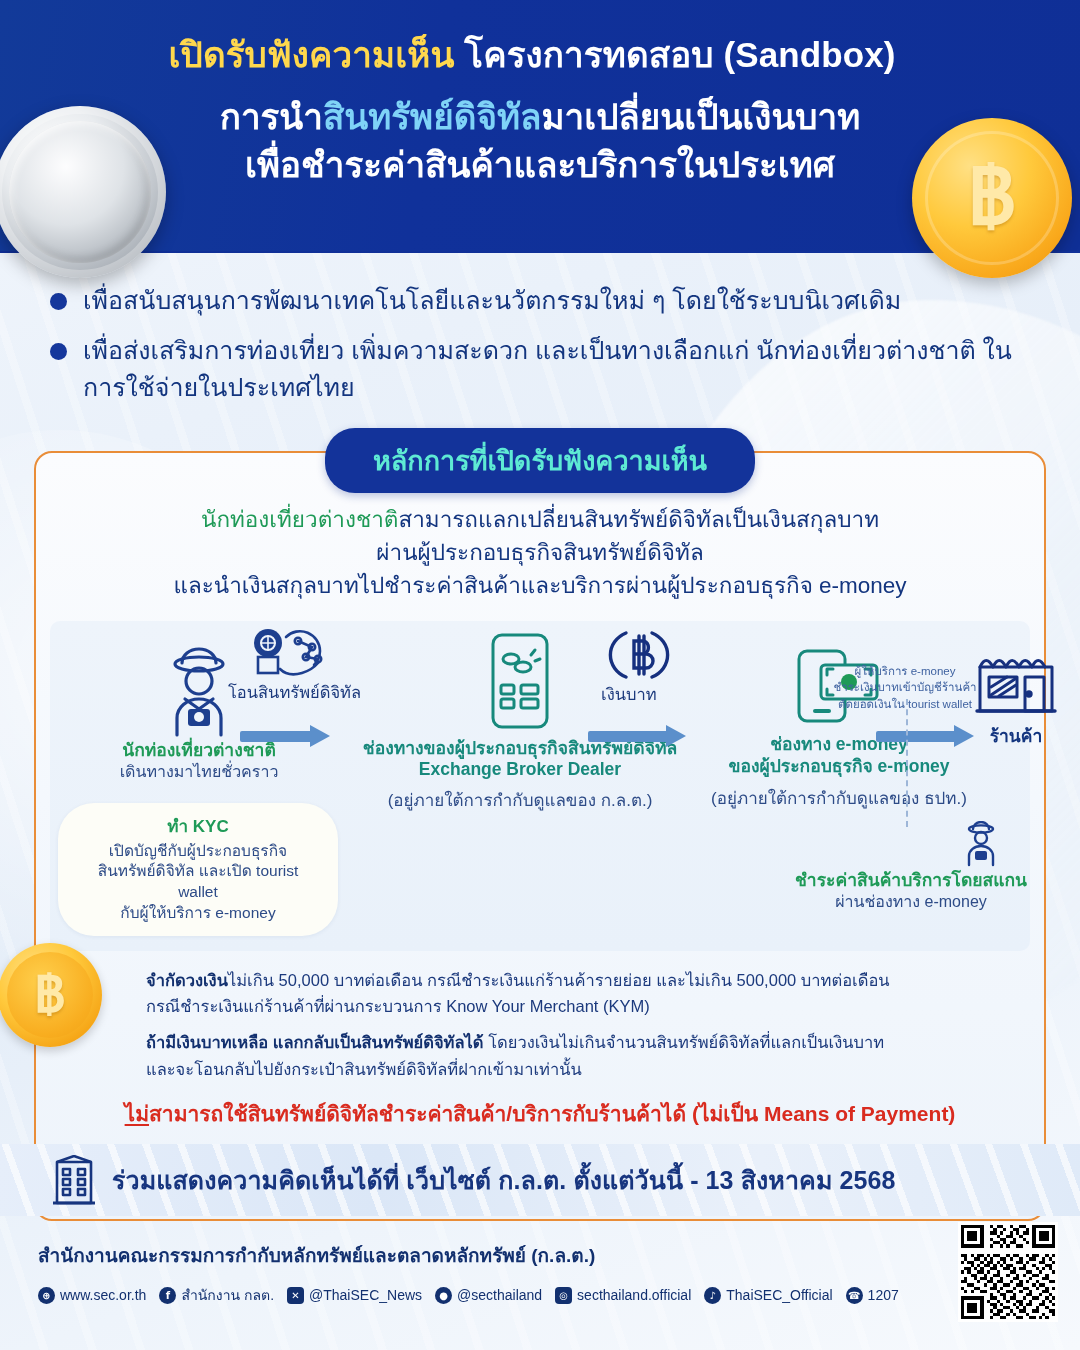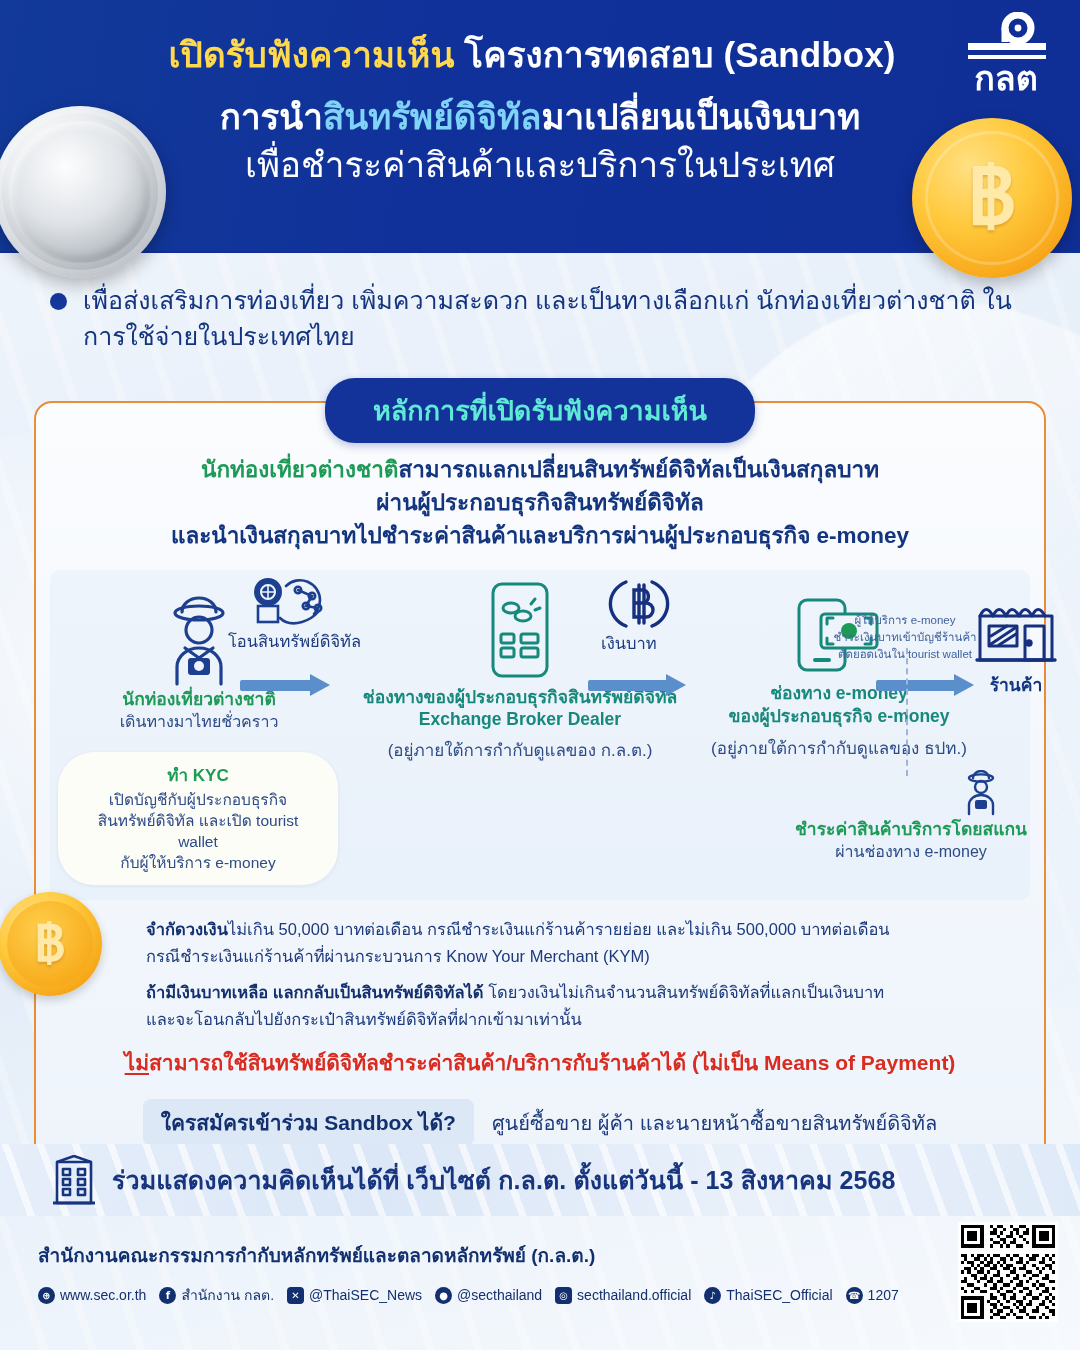--- a/index.html
+++ b/index.html
@@ -65,21 +65,21 @@
     color:#ffffff; letter-spacing:.1px;
     padding:0 86px 0 70px;
   }
   .title-l1 .hl { color:#ffd84d; }
   .title-l2 {
     font-size:35px; font-weight:700; line-height:1.32; color:#ffffff;
     margin-top:16px;
   }
   .title-l2 .cy { color:#7fd3f7; }
   .title-l3 {
-    font-size:35px; font-weight:400; line-height:1.32; color:#ffffff;
+    font-size:35px; font-weight:700; line-height:1.32; color:#ffffff;
     margin-top:2px;
   }
 
   
   .coin-silver {
     position:absolute; left:-6px; top:106px;
     width:172px; height:172px; border-radius:50%;
     background:
       radial-gradient(circle at 36% 30%,#ffffff 0%,#e9ecef 32%,#c2c7cd 62%,#9aa1a9 86%,#888f97 100%);
     box-shadow:0 6px 18px rgba(0,0,0,.28), inset 0 0 0 8px rgba(255,255,255,.28);
@@ -142,21 +142,21 @@
   .pill-title {
     position:absolute; top:-25px; left:50%; transform:translateX(-50%);
     background:#13339a; color:#5eead4;
     font-size:27px; font-weight:700;
     padding:11px 48px; border-radius:30px;
     white-space:nowrap;
     box-shadow:0 3px 8px rgba(18,48,140,.28);
   }
   .lead {
     text-align:center; padding:6px 44px 0 44px;
-    font-size:22.5px; line-height:1.48; color:#13357f; font-weight:700;
+    font-size:22.5px; line-height:1.48; color:#13357f; font-weight:400;
   }
   .lead .green { color:#1e9a57; }
 
   
   .flow {
     position:relative;
     margin:18px 14px 0 14px;
     background:linear-gradient(180deg,#eef4fb 0%,#e9f1fa 100%);
     border-radius:10px;
     height:330px;
@@ -293,48 +293,42 @@
 </style>
 </head>
 <body>
 
 <div id="poster">
   <div class="bg-texture"></div>
   <div class="bg-swoosh"></div>
   <div class="bg-swoosh2"></div>
 
   <div class="header">
-    <div class="sec-logo">
-      <svg viewBox="0 0 96 84" width="96" height="84" aria-hidden="true">
-        <circle cx="60" cy="16" r="13" fill="none" stroke="#ffffff" stroke-width="7"></circle>
-        <circle cx="60" cy="16" r="3.4" fill="#ffffff"></circle>
-        <path d="M47 16 L47 30" stroke="#ffffff" stroke-width="7" fill="none"></path>
-        <rect x="10" y="31" width="78" height="7" fill="#ffffff"></rect>
-        <rect x="10" y="43" width="78" height="4" fill="#ffffff"></rect>
-        <text x="48" y="78" text-anchor="middle" font-family="DejaVu Sans, sans-serif" font-size="34" font-weight="700" fill="#ffffff">กลต</text>
-      </svg>
-    </div>
 
     <div class="title-block">
       <div class="title-l1">
         <span class="hl">เปิดรับฟังความเห็น</span><span> โครงการทดสอบ (Sandbox)</span>
       </div>
       <div class="title-l2">
         <span>การนำ</span><span class="cy">สินทรัพย์ดิจิทัล</span><span>มาเปลี่ยนเป็นเงินบาท</span>
       </div>
       <div class="title-l3">เพื่อชำระค่าสินค้าและบริการในประเทศ</div>
     </div>
   </div>
 
   <div class="coin-silver"></div>
   <div class="coin-gold-hd">
     <span class="baht-glyph">฿</span>
   </div>
 
   <div class="bullets">
+    <div class="bullet-row">
+      <span class="dot"></span>
+      <span class="bullet-text">เพื่อสนับสนุนการพัฒนาเทคโนโลยีและนวัตกรรมใหม่ ๆ โดยใช้ระบบนิเวศเดิม</span>
+    </div>
     <div class="bullet-row">
       <span class="dot"></span>
       <span class="bullet-text">เพื่อส่งเสริมการท่องเที่ยว เพิ่มความสะดวก และเป็นทางเลือกแก่ นักท่องเที่ยวต่างชาติ ในการใช้จ่ายในประเทศไทย</span>
     </div>
   </div>
 
   <div class="main-card">
     <div class="pill-title">หลักการที่เปิดรับฟังความเห็น</div>
 
     <div class="lead">

